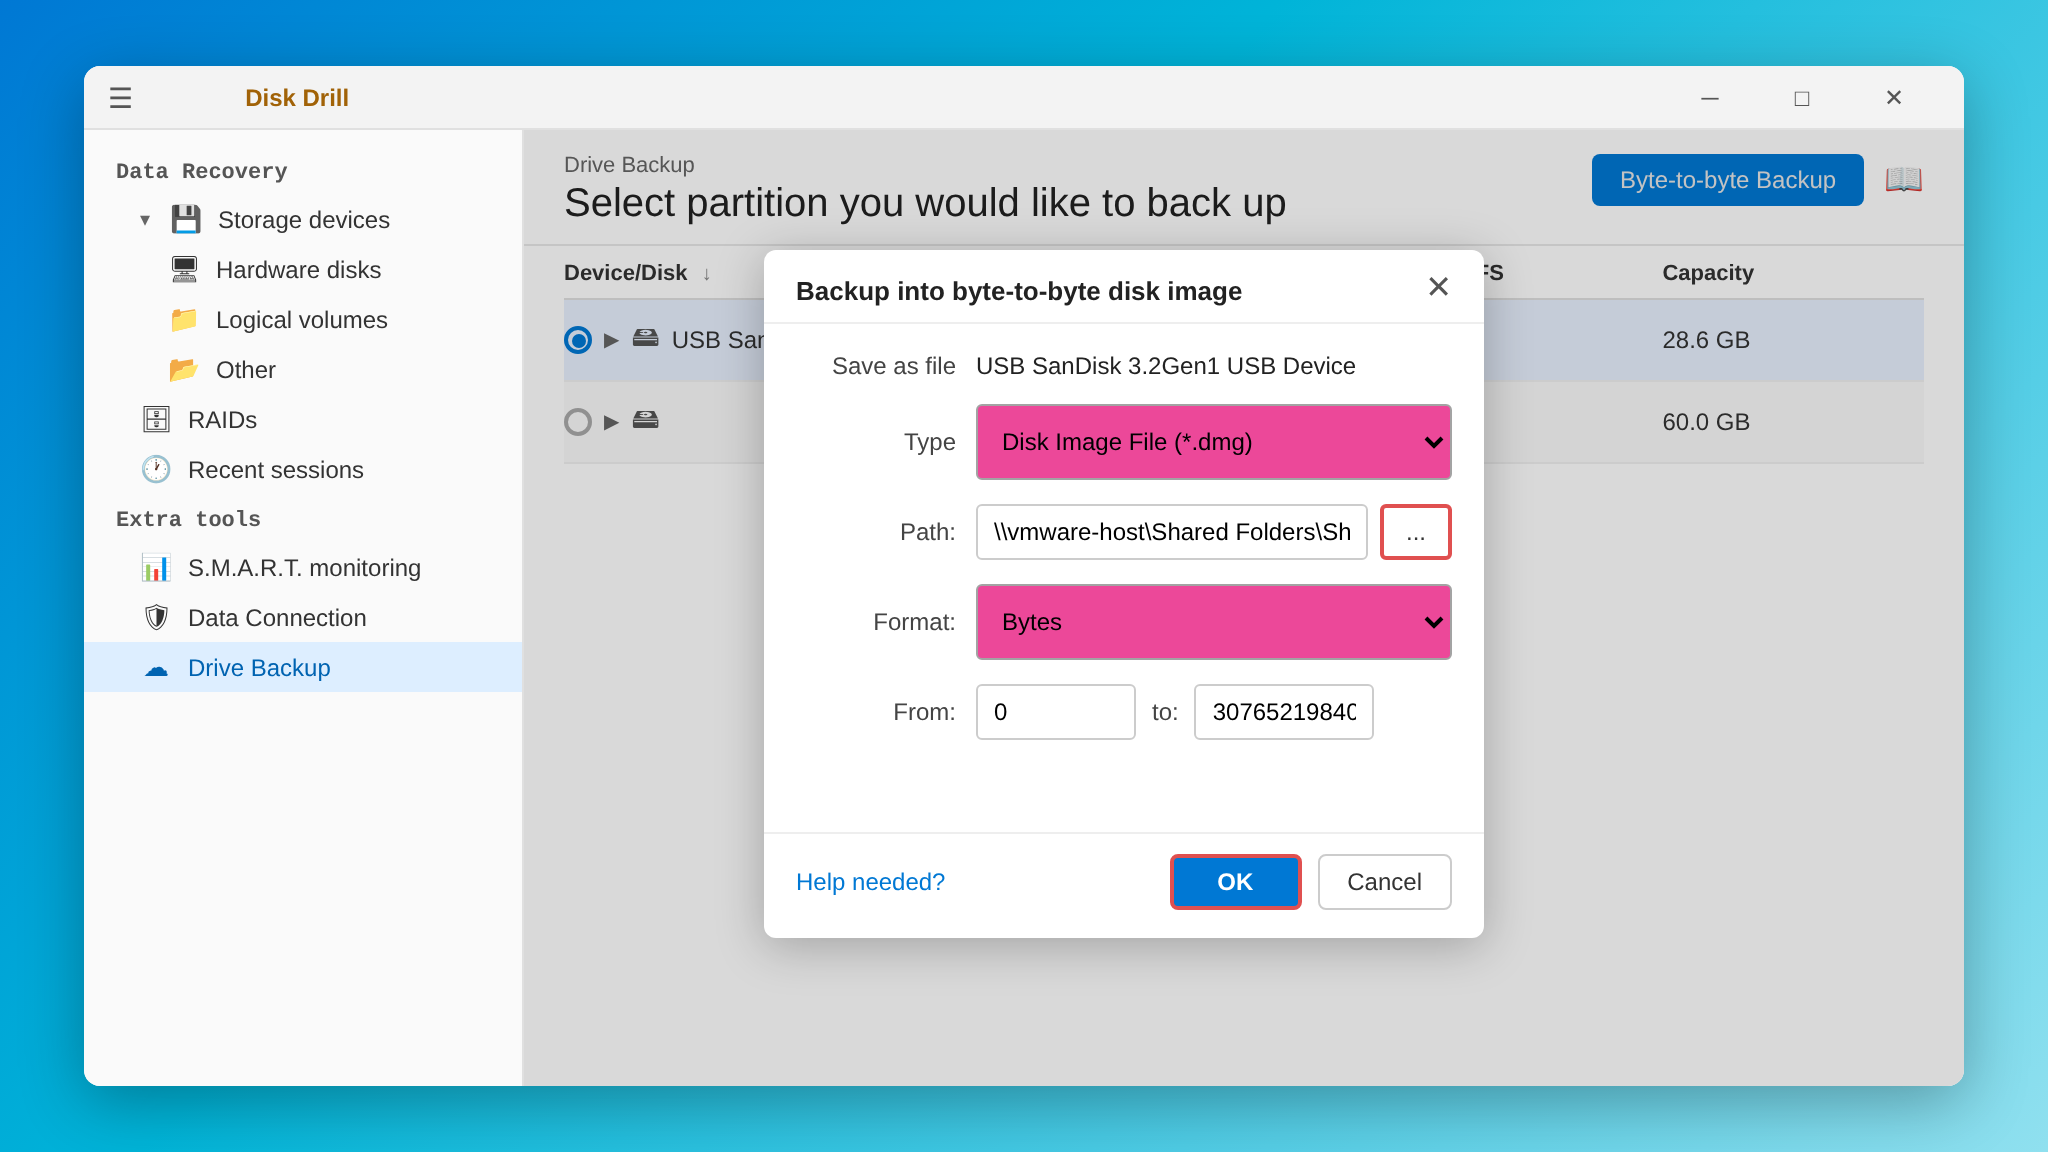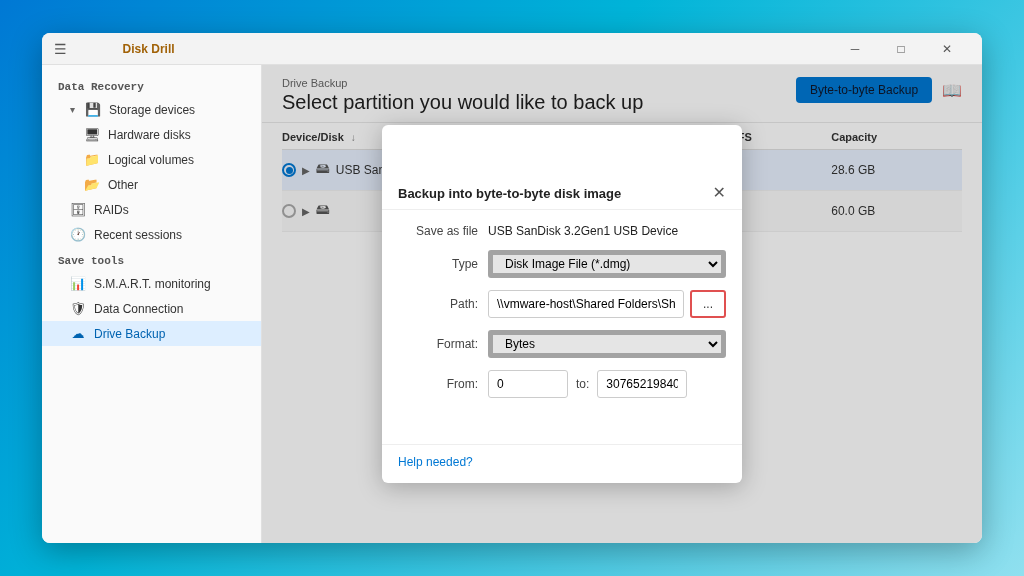--- a/index.html
+++ b/index.html
@@ -133,21 +133,21 @@
       color: #666;
     }
     .page-title {
       font-size: 20px;
       font-weight: 300;
       color: #222;
       margin-top: 2px;
     }
     .btn-primary {
       background: #0078d4;
-      color: #0f172a;
+      color: #e5e5e5;
       border: none;
       border-radius: 4px;
       padding: 6px 14px;
       font-size: 12px;
       cursor: pointer;
       white-space: nowrap;
     }
     
     .table-area {
       padding: 0 20px;
@@ -216,21 +216,20 @@
       width: 360px;
       padding: 0;
       overflow: hidden;
     }
     .dialog-title-bar {
       display: flex;
       align-items: center;
       justify-content: space-between;
       padding: 12px 16px 8px;
       border-bottom: 1px solid #eee;
-      margin-top: 48px;
     }
     .dialog-title {
       font-size: 13px;
       font-weight: 600;
       color: #222;
     }
     .dialog-close {
       background: none;
       border: none;
       font-size: 16px;
@@ -254,26 +253,26 @@
       text-align: right;
       flex-shrink: 0;
     }
     .dialog-value {
       font-size: 12px;
       color: #222;
       flex: 1;
     }
     .dialog-select {
       flex: 1;
-      height: 28px;
-      border: 5px solid #a3a3a3;
+      height: 38px;
+      border: 1px solid #a3a3a3;
       border-radius: 3px;
       font-size: 12px;
       padding: 0 8px;
-      background: #e5e5e5;
+      background: #ec4899;
       cursor: pointer;
     }
     .path-row {
       display: flex;
       align-items: center;
       gap: 6px;
       flex: 1;
     }
     .path-input {
       flex: 1;
@@ -392,21 +391,21 @@
       </div>
       <div class="sidebar-item indent1">
         <span class="sidebar-icon">🗄</span>
         <span>RAIDs</span>
       </div>
       <div class="sidebar-item indent1">
         <span class="sidebar-icon">🕐</span>
         <span>Recent sessions</span>
       </div>
 
-      <div class="sidebar-section-title">Save tools</div>
+      <div class="sidebar-section-title">Extra tools</div>
 
       <div class="sidebar-item indent1">
         <span class="sidebar-icon">📊</span>
         <span>S.M.A.R.T. monitoring</span>
       </div>
       <div class="sidebar-item indent1">
         <span class="sidebar-icon">🛡</span>
         <span>Data Connection</span>
       </div>
       <div class="sidebar-item indent1 active">
@@ -506,18 +505,22 @@
               <div class="from-to-row">
                 <input class="from-input" type="text" value="0" style="">
                 <span class="to-label">to:</span>
                 <input class="to-input" type="text" value="30765219840" style="">
               </div>
             </div>
           </div>
 
           <div class="dialog-footer">
             <a class="help-link">Help needed?</a>
+            <div class="footer-buttons">
+              <button class="btn-ok">OK</button>
+              <button class="btn-cancel">Cancel</button>
+            </div>
           </div>
         </div>
       </div>
     </div>
   </div>
 </div>
 
 </body></html>

